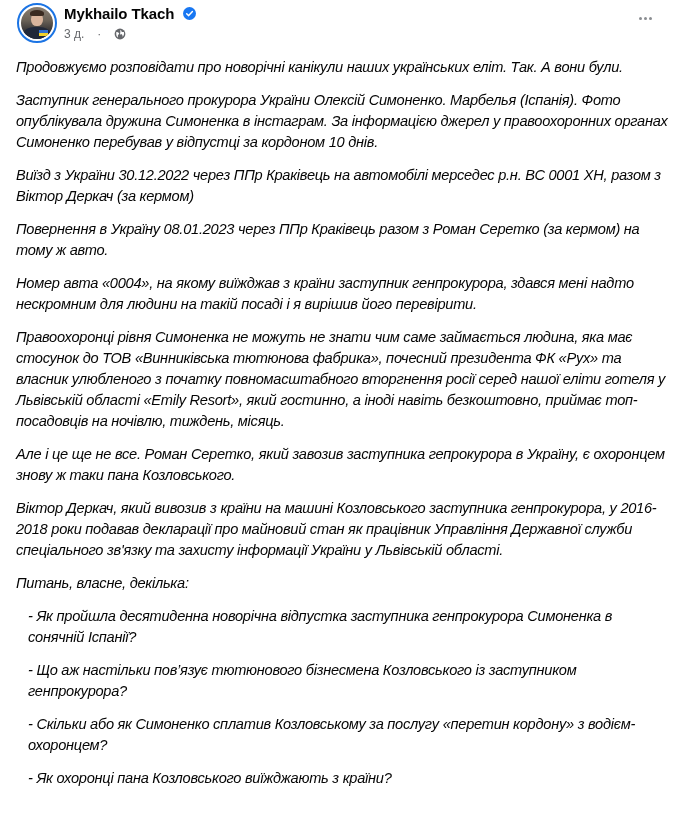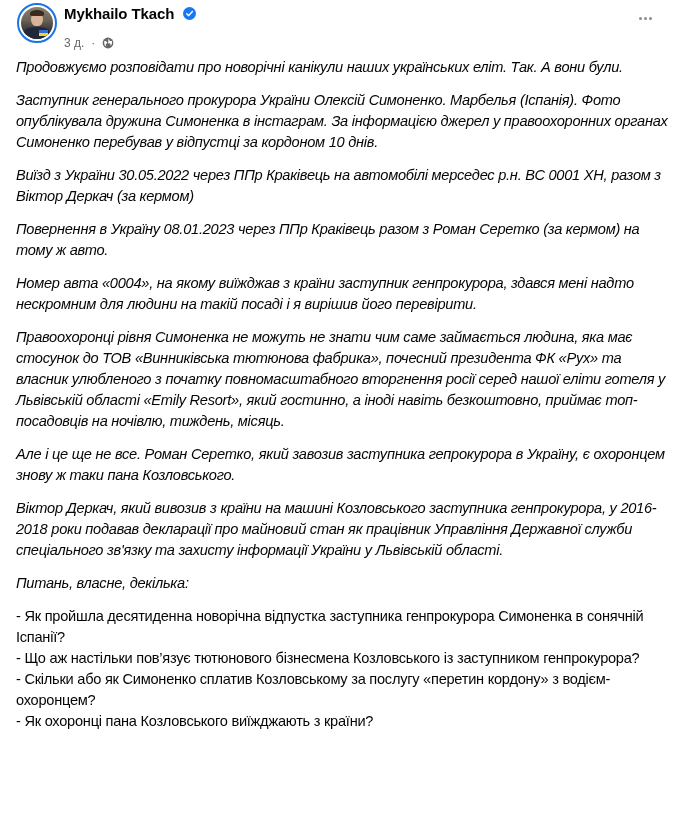--- a/index.html
+++ b/index.html
@@ -98,26 +98,26 @@
     .verified-icon {
       display: inline-block;
       vertical-align: middle;
       width: 13px;
       height: 13px;
       margin-left: 4px;
       position: relative;
       top: -1px;
     }
     .meta {
-      margin-top: 14px;
+      margin-top: 5px;
       font-size: 12px;
       color: #65676b;
       display: flex;
       align-items: center;
-      gap: 7px;
+      gap: 13px;
     }
     .globe-icon {
       display: inline-block;
       width: 12px;
       height: 12px;
     }
     .more-button {
       position: absolute;
       right: 8px;
       top: 10px;
@@ -147,21 +147,22 @@
     }
     .content p {
       margin: 0 0 12px 0;
       white-space: pre-line;
       font-style: italic;
     }
     .content .questions {
       margin: 0;
     }
     .content .questions div {
-      margin: 0;
+      margin: 12px;
+      font-style: italic;
     }
   </style>
 </head>
 <body>
 
 <div class="post">
   <div class="header">
     <div class="avatar">
       <div class="avatar-inner">
         <div class="avatar-body"></div>
@@ -196,21 +197,21 @@
     <div class="more-button">
       <span></span>
       <span></span>
       <span></span>
     </div>
   </div>
 
   <div class="content">
     <p>Продовжуємо розповідати про новорічні канікули наших українських еліт. Так. А вони були.</p>
     <p>Заступник генерального прокурора України Олексій Симоненко. Марбелья (Іспанія). Фото опублікувала дружина Симоненка в інстаграм. За інформацією джерел у правоохоронних органах Симоненко перебував у відпустці за кордоном 10 днів.</p>
-    <p>Виїзд з України 30.05.2022 через ППр Краківець на автомобілі мерседес р.н. ВС 0001 ХН, разом з Віктор Деркач (за кермом)</p>
+    <p>Виїзд з України 30.12.2022 через ППр Краківець на автомобілі мерседес р.н. ВС 0001 ХН, разом з Віктор Деркач (за кермом)</p>
     <p>Повернення в Україну 08.01.2023 через ППр Краківець разом з Роман Серетко (за кермом) на тому ж авто.</p>
     <p>Номер авта «0004», на якому виїжджав з країни заступник генпрокурора, здався мені надто нескромним для людини на такій посаді і я вирішив його перевірити.</p>
     <p>Правоохоронці рівня Симоненка не можуть не знати чим саме займається людина, яка має стосунок до ТОВ «Винниківська тютюнова фабрика», почесний президента ФК «Рух» та власник улюбленого з початку повномасштабного вторгнення росії серед нашої еліти готеля у Львівській області «Emily Resort», який гостинно, а іноді навіть безкоштовно, приймає топ-посадовців на ночівлю, тиждень, місяць.</p>
     <p>Але і це ще не все. Роман Серетко, який завозив заступника гепрокурора в Україну, є охоронцем знову ж таки пана Козловського.</p>
     <p>Віктор Деркач, який вивозив з країни на машині Козловського заступника генпрокурора, у 2016-2018 роки подавав декларації про майновий стан як працівник Управління Державної служби спеціального зв'язку та захисту інформації України у Львівській області.</p>
     <p>Питань, власне, декілька:</p>
     <div class="questions">
       <div>- Як пройшла десятиденна новорічна відпустка заступника генпрокурора Симоненка в сонячній Іспанії?</div>
       <div>- Що аж настільки пов’язує тютюнового бізнесмена Козловського із заступником генпрокурора?</div>
       <div>- Скільки або як Симоненко сплатив Козловському за послугу «перетин кордону» з водієм-охоронцем?</div>

